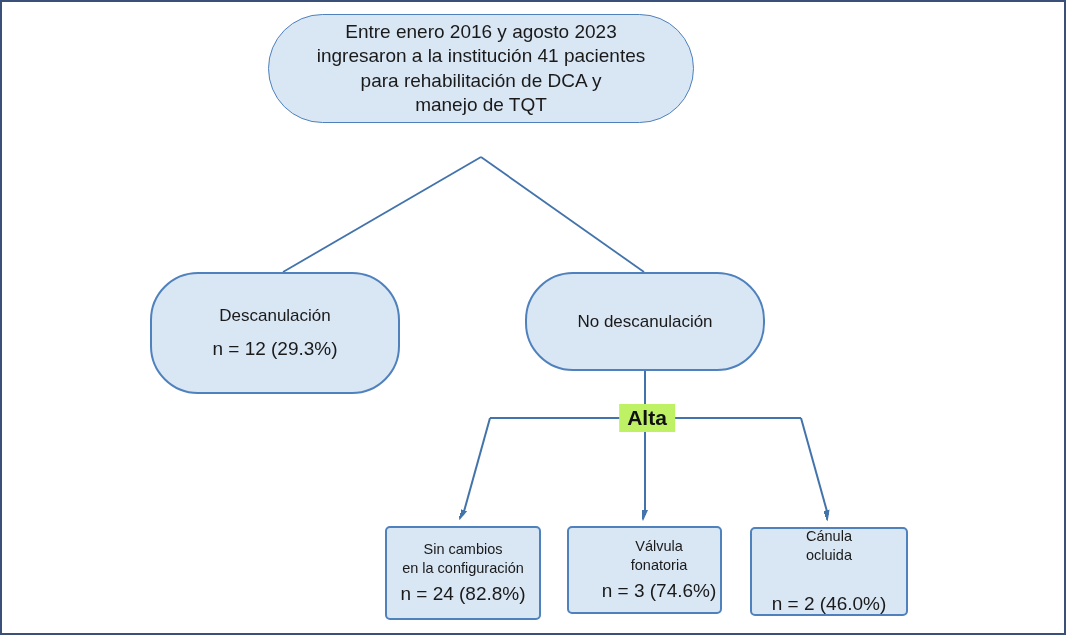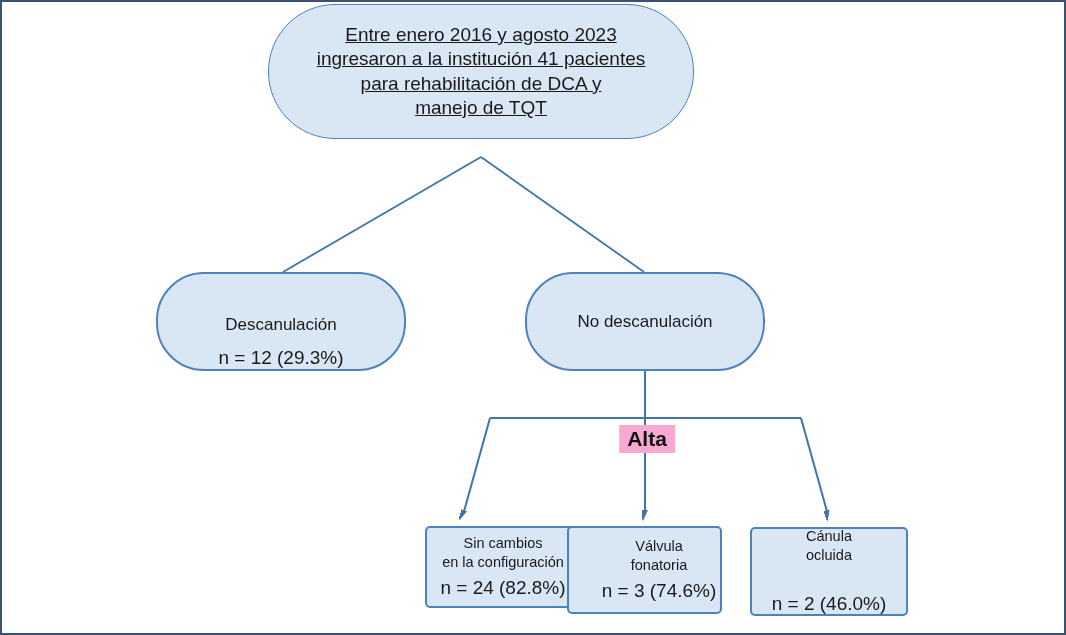--- a/index.html
+++ b/index.html
@@ -31,73 +31,70 @@
     display: flex;
     flex-direction: column;
     align-items: center;
     justify-content: center;
     text-align: center;
     color: #1a1a1a;
     white-space: pre-line;
   }
   .node-root {
     left: 266px;
-    top: 2px;
+    top: 12px;
     width: 426px;
-    height: 135px;
+    height: 109px;
     border-radius: 67px;
     border-width: 1.5px;
     font-size: 19px;
     line-height: 1.28;
-    text-decoration: underline;
   }
   .node-mid {
     border-radius: 48px;
     font-size: 17px;
   }
   .node-mid .node-value {
     font-size: 19px;
     margin-top: 12px;
   }
   .node-decann {
-    left: 154px;
+    left: 148px;
     top: 270px;
     width: 250px;
-    height: 99px;
-    justify-content: flex-end;
+    height: 122px;
   }
   .node-nodecann {
     left: 523px;
     top: 270px;
     width: 240px;
     height: 99px;
   }
   .node-leaf {
     border-radius: 5px;
     font-size: 14.5px;
     line-height: 1.35;
   }
   .node-leaf .node-value {
     font-size: 19px;
     margin-top: 2px;
   }
-  .leaf-1 { left: 383px; top: 524px; width: 156px; height: 82px; margin-left: 40px; }
+  .leaf-1 { left: 383px; top: 524px; width: 156px; height: 94px; }
   .leaf-2 { left: 565px; top: 524px; width: 155px; height: 88px; padding-left: 29px; }
   .leaf-3 { left: 748px; top: 525px; width: 158px; height: 89px; gap: 23px; }
   .alta-label {
     position: absolute;
     left: 645px;
     top: 416px;
     transform: translate(-50%, -50%);
-    background: #f9a8d4;
+    background: #bef264;
     padding: 2px 8px;
     font-size: 21px;
     font-weight: bold;
     color: #111111;
-    margin-top: 21px;
   }
 </style>
 </head>
 <body>
 
 <div class="canvas">
 
   <svg class="connectors" viewBox="0 0 1062 631" xmlns="http://www.w3.org/2000/svg">
     <defs>
       <marker id="arrow" markerWidth="12" markerHeight="12" refX="5" refY="9" orient="auto-start-reverse" markerUnits="userSpaceOnUse">

